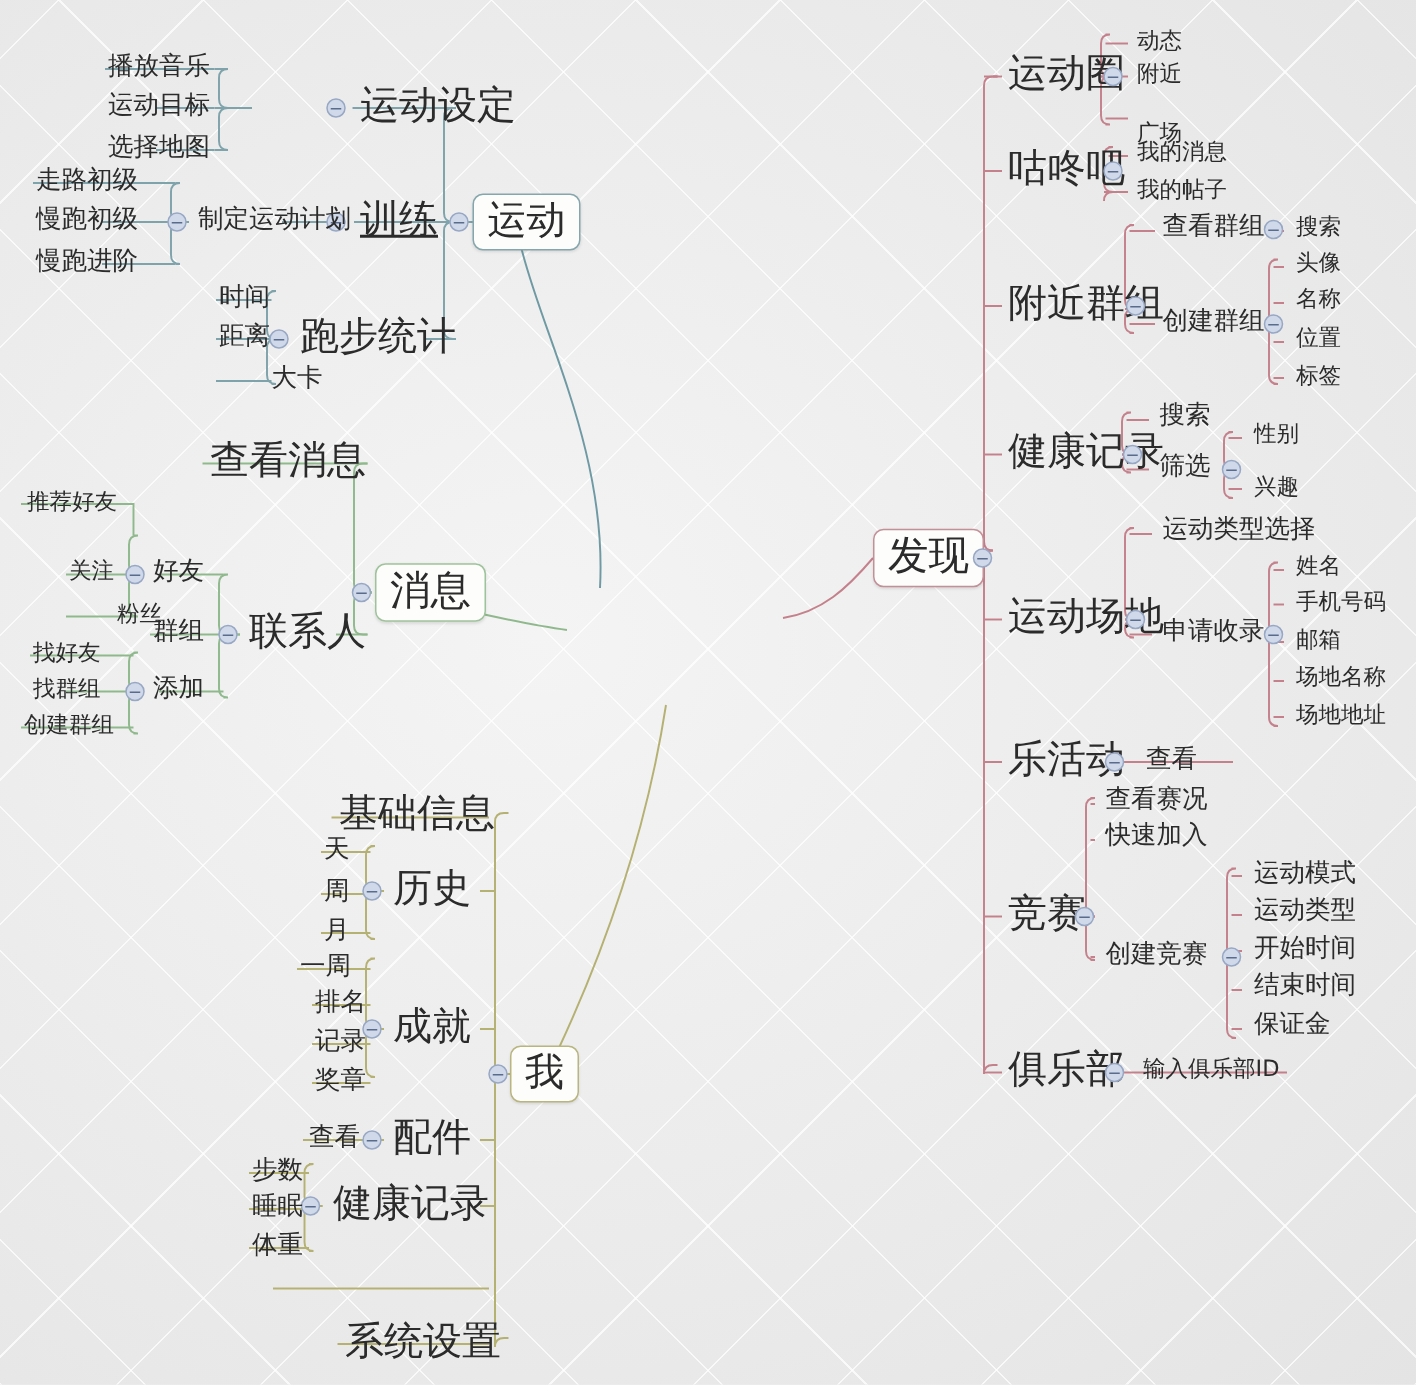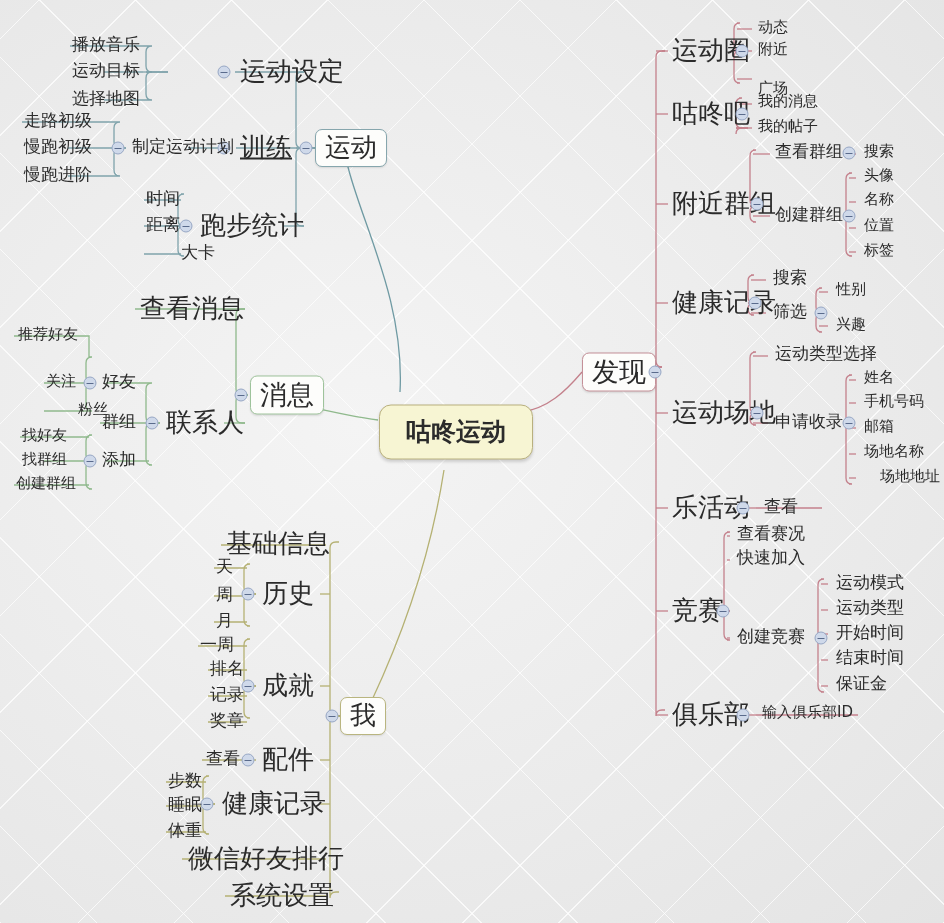--- a/index.html
+++ b/index.html
@@ -288,21 +288,20 @@
         <path d="M215,804 H209 Q203,804 203,798 V782 Q203,776 209,776 H206"></path>
         <path d="M203,804 H209 Q203,804 203,810 V828 Q203,834 209,834 H206"></path>
         <path d="M215,804 H203"></path>
         <path d="M166,782 H206"></path>
         <path d="M166,806 H206"></path>
         <path d="M166,832 H206"></path>
       </g>
     </g>
   </svg>
 
-  <div class="node boxed root" style="left:379px;top:432px;">咕咚运动</div>
 
   <div class="node boxed teal f26" style="left:315px;top:148px;">运动</div>
   <div class="toggle" style="left:306px;top:148px;"></div>
 
   <div class="node leaf xbig" style="left:236px;top:72px;">运动设定</div>
   <div class="toggle" style="left:224px;top:72px;"></div>
   <div class="node leaf lv2" style="left:68px;top:46px;">播放音乐</div>
   <div class="node leaf lv2" style="left:68px;top:72px;">运动目标</div>
   <div class="node leaf lv2" style="left:68px;top:100px;">选择地图</div>
 
@@ -378,21 +377,21 @@
 
   <div class="node leaf xbig" style="left:668px;top:413px;">运动场地</div>
   <div class="toggle" style="left:757px;top:413px;"></div>
   <div class="node leaf lv2" style="left:771px;top:355px;">运动类型选择</div>
   <div class="node leaf lv2" style="left:771px;top:423px;">申请收录</div>
   <div class="toggle" style="left:849px;top:423px;"></div>
   <div class="node leaf" style="left:860px;top:379px;">姓名</div>
   <div class="node leaf" style="left:860px;top:403px;">手机号码</div>
   <div class="node leaf" style="left:860px;top:428px;">邮箱</div>
   <div class="node leaf" style="left:860px;top:453px;">场地名称</div>
-  <div class="node leaf" style="left:860px;top:478px;margin-left:16px;">场地地址</div>
+  <div class="node leaf" style="left:860px;top:478px;">场地地址</div>
 
   <div class="node leaf xbig" style="left:668px;top:508px;">乐活动</div>
   <div class="toggle" style="left:743px;top:508px;"></div>
   <div class="node leaf lv2" style="left:760px;top:508px;">查看</div>
 
   <div class="node leaf xbig" style="left:668px;top:611px;">竞赛</div>
   <div class="toggle" style="left:723px;top:611px;"></div>
   <div class="node leaf lv2" style="left:733px;top:535px;">查看赛况</div>
   <div class="node leaf lv2" style="left:733px;top:559px;">快速加入</div>
   <div class="node leaf lv2" style="left:733px;top:638px;">创建竞赛</div>
@@ -428,16 +427,15 @@
   <div class="node leaf xbig" style="left:258px;top:760px;">配件</div>
   <div class="toggle" style="left:248px;top:760px;"></div>
   <div class="node leaf lv2" style="left:202px;top:760px;">查看</div>
 
   <div class="node leaf xbig" style="left:218px;top:804px;">健康记录</div>
   <div class="toggle" style="left:207px;top:804px;"></div>
   <div class="node leaf lv2" style="left:164px;top:782px;">步数</div>
   <div class="node leaf lv2" style="left:164px;top:806px;">睡眠</div>
   <div class="node leaf lv2" style="left:164px;top:832px;">体重</div>
 
-  <div class="node leaf xbig" style="left:184px;top:859px;">微信好友排行</div>
   <div class="node leaf xbig" style="left:226px;top:896px;">系统设置</div>
 
 </div>
 
 </body></html>

